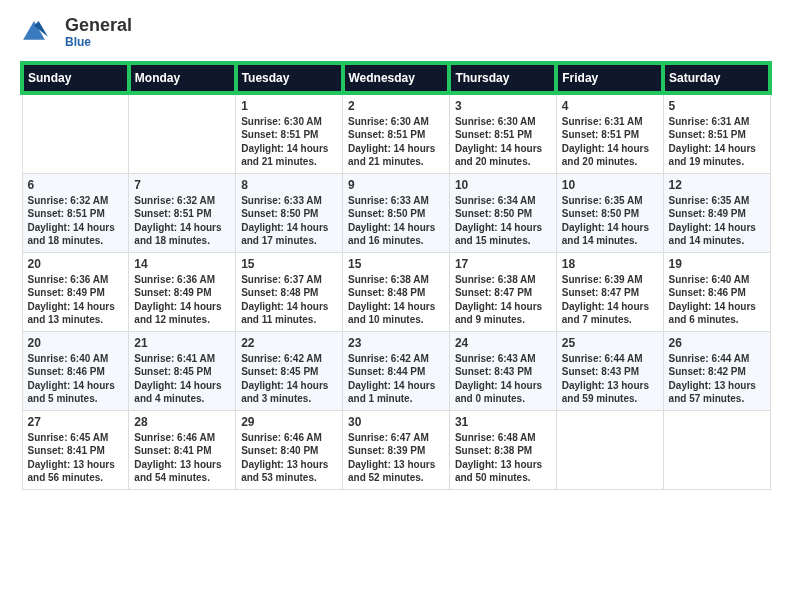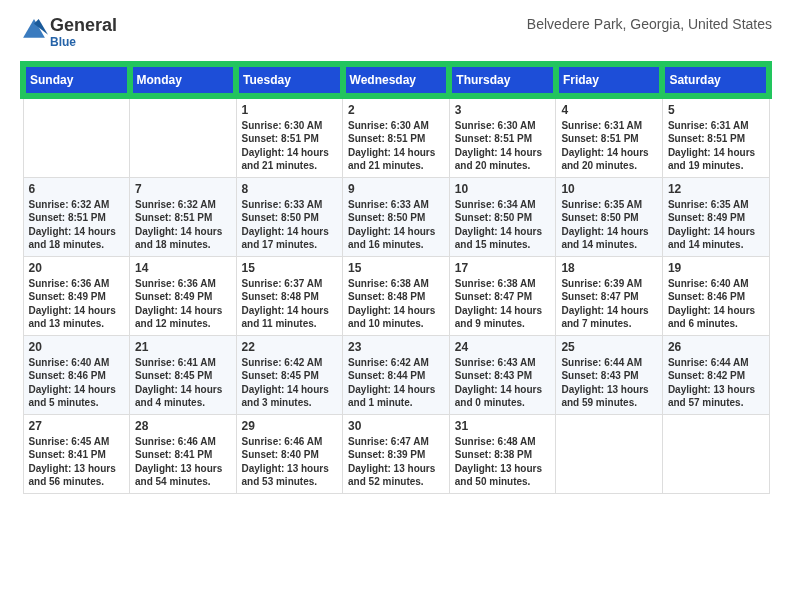--- a/index.html
+++ b/index.html
@@ -11,21 +11,22 @@
       padding: 16px 20px;
     }
     .header {
       display: flex;
       justify-content: space-between;
       align-items: flex-start;
       margin-bottom: 12px;
     }
     .logo {
       display: flex;
-      gap: 2px;
+      align-items: center;
+      gap: 17px;
     }
     .logo-text {
       display: flex;
       flex-direction: column;
       line-height: 1.1;
     }
     .logo-general {
       font-size: 18px;
       font-weight: bold;
       color: #333;
@@ -50,27 +51,27 @@
     .location {
       font-size: 14px;
       color: #555;
     }
     .calendar {
       width: 100%;
       border-collapse: collapse;
       border: 1px solid #ccc;
     }
     .calendar th {
-      background: #1d4ed8;
+      background: #0f172a;
       color: #fff;
       font-size: 12px;
       font-weight: bold;
       padding: 6px 4px;
       text-align: left;
-      border: 6px solid #22c55e;
+      border: 4px solid #22c55e;
     }
     .calendar td {
       vertical-align: top;
       border: 1px solid #ddd;
       padding: 4px 5px;
       width: 107px;
       min-height: 80px;
       font-size: 10px;
       color: #333;
       background: #fff;
@@ -102,21 +103,20 @@
     <svg class="logo-icon" viewBox="0 0 36 36">
       <polygon points="18,4 32,28 4,28" fill="#3a7bbf"></polygon>
       <polygon points="24,4 36,24 18,10" fill="#1a5a9a"></polygon>
     </svg>
     <div class="logo-text">
       <span class="logo-general">General</span>
       <span class="logo-blue">Blue</span>
     </div>
   </div>
   <div class="title-block">
-    <div class="location">Belvedere Park, Georgia, United States</div>
   </div>
 </div>
 
 <table class="calendar">
   <thead>
     <tr>
     <th>Sunday</th>
         <th>Monday</th>
         <th>Tuesday</th>
         <th>Wednesday</th>

